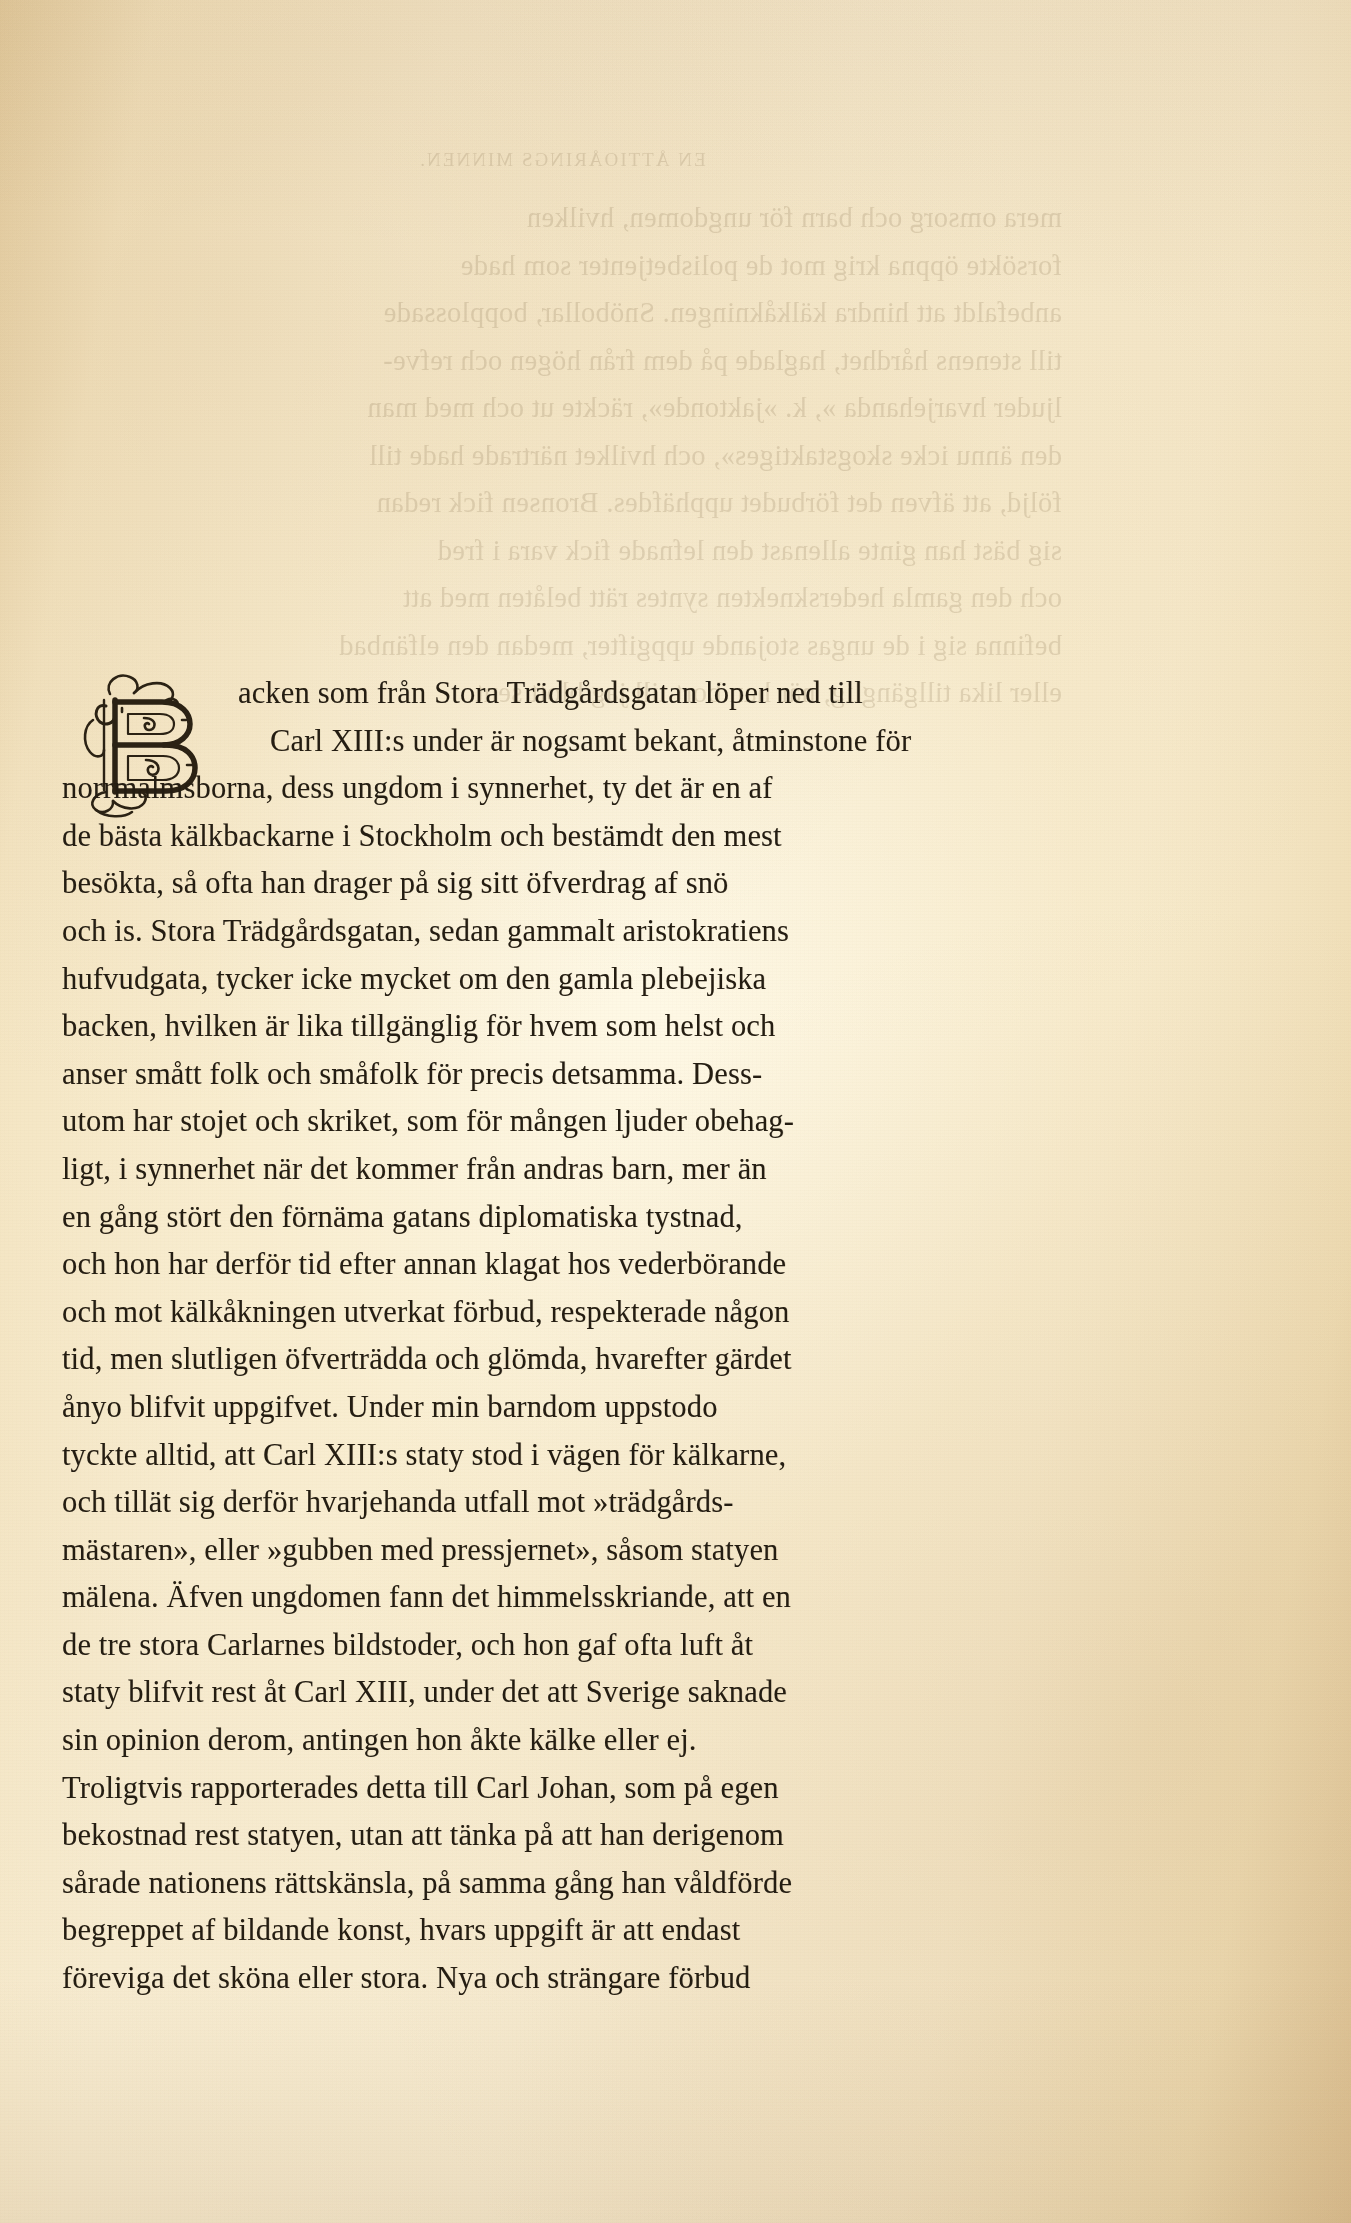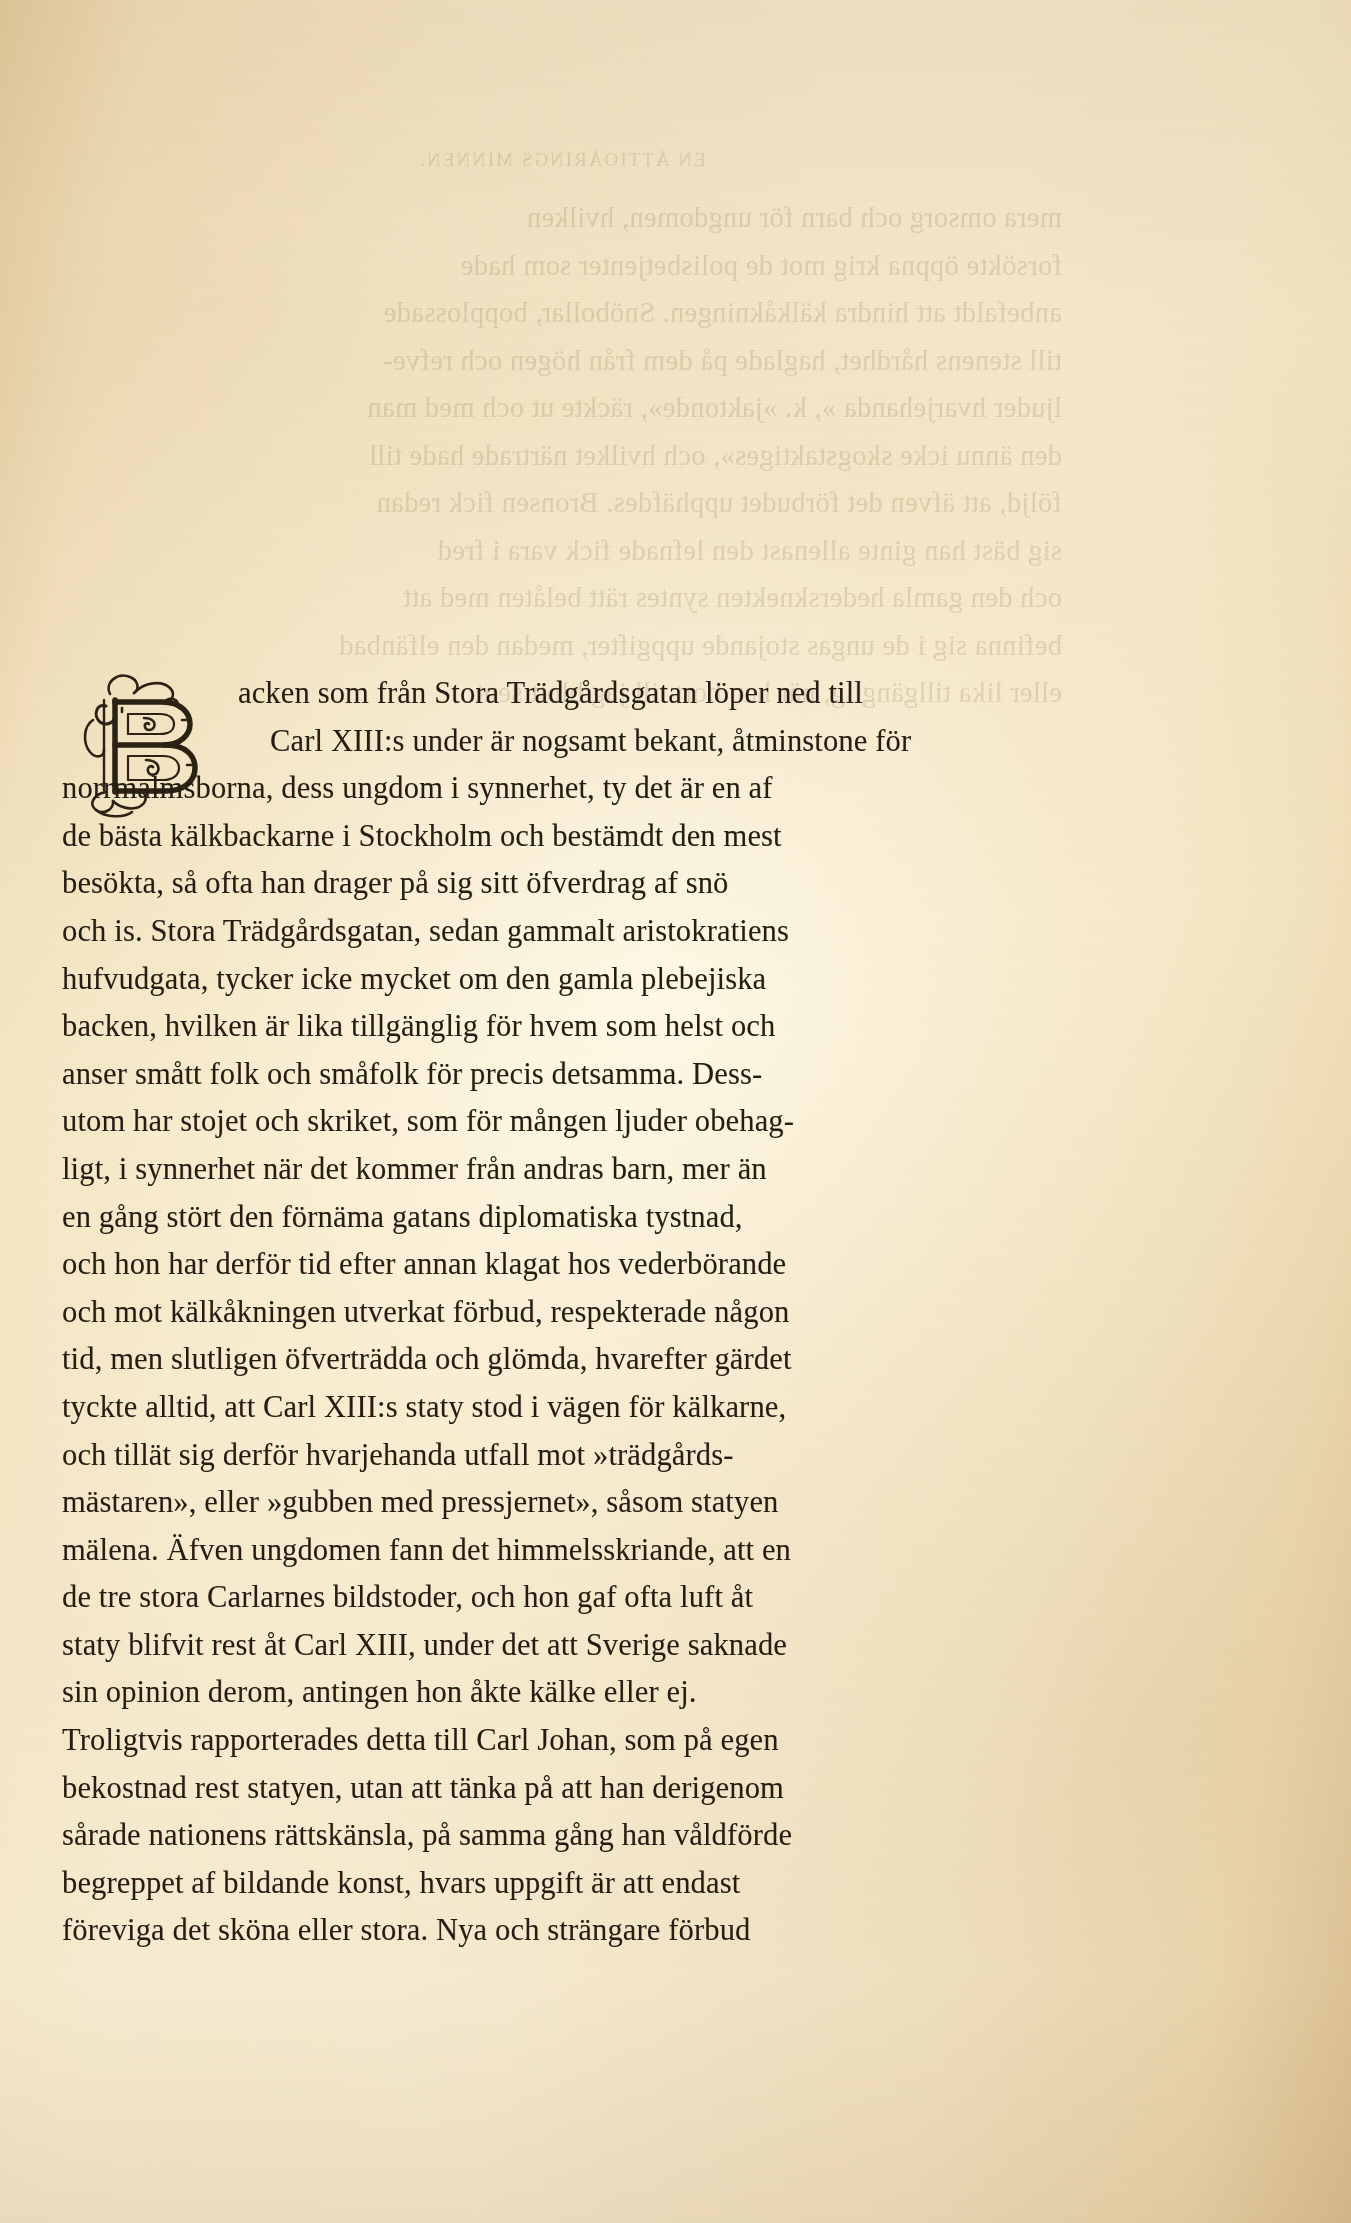--- a/index.html
+++ b/index.html
@@ -249,20 +249,23 @@
     <span class="ln just">
         <span>och  hon  har  derför  tid  efter  annan  klagat  hos  vederbörande</span>
       </span>
     <span class="ln just">
         <span>och  mot  kälkåkningen  utverkat  förbud,  respekterade  någon</span>
       </span>
     <span class="ln just">
         <span>tid,  men  slutligen  öfverträdda  och  glömda,  hvarefter  gärdet</span>
       </span>
     <span class="ln just">
+        <span>ånyo  blifvit  uppgifvet.   Under  min  barndom  uppstodo</span>
+      </span>
+    <span class="ln just">
         <span>tyckte  alltid,  att  Carl  XIII:s  staty  stod  i  vägen  för  kälkarne,</span>
       </span>
     <span class="ln just">
         <span>och  tillät  sig  derför  hvarjehanda  utfall  mot  »trädgårds-</span>
       </span>
     <span class="ln just">
         <span>mästaren»,  eller  »gubben  med  pressjernet»,  såsom  statyen</span>
       </span>
     <span class="ln just">
         <span>mälena.   Äfven  ungdomen  fann  det  himmelsskriande,  att  en</span>

